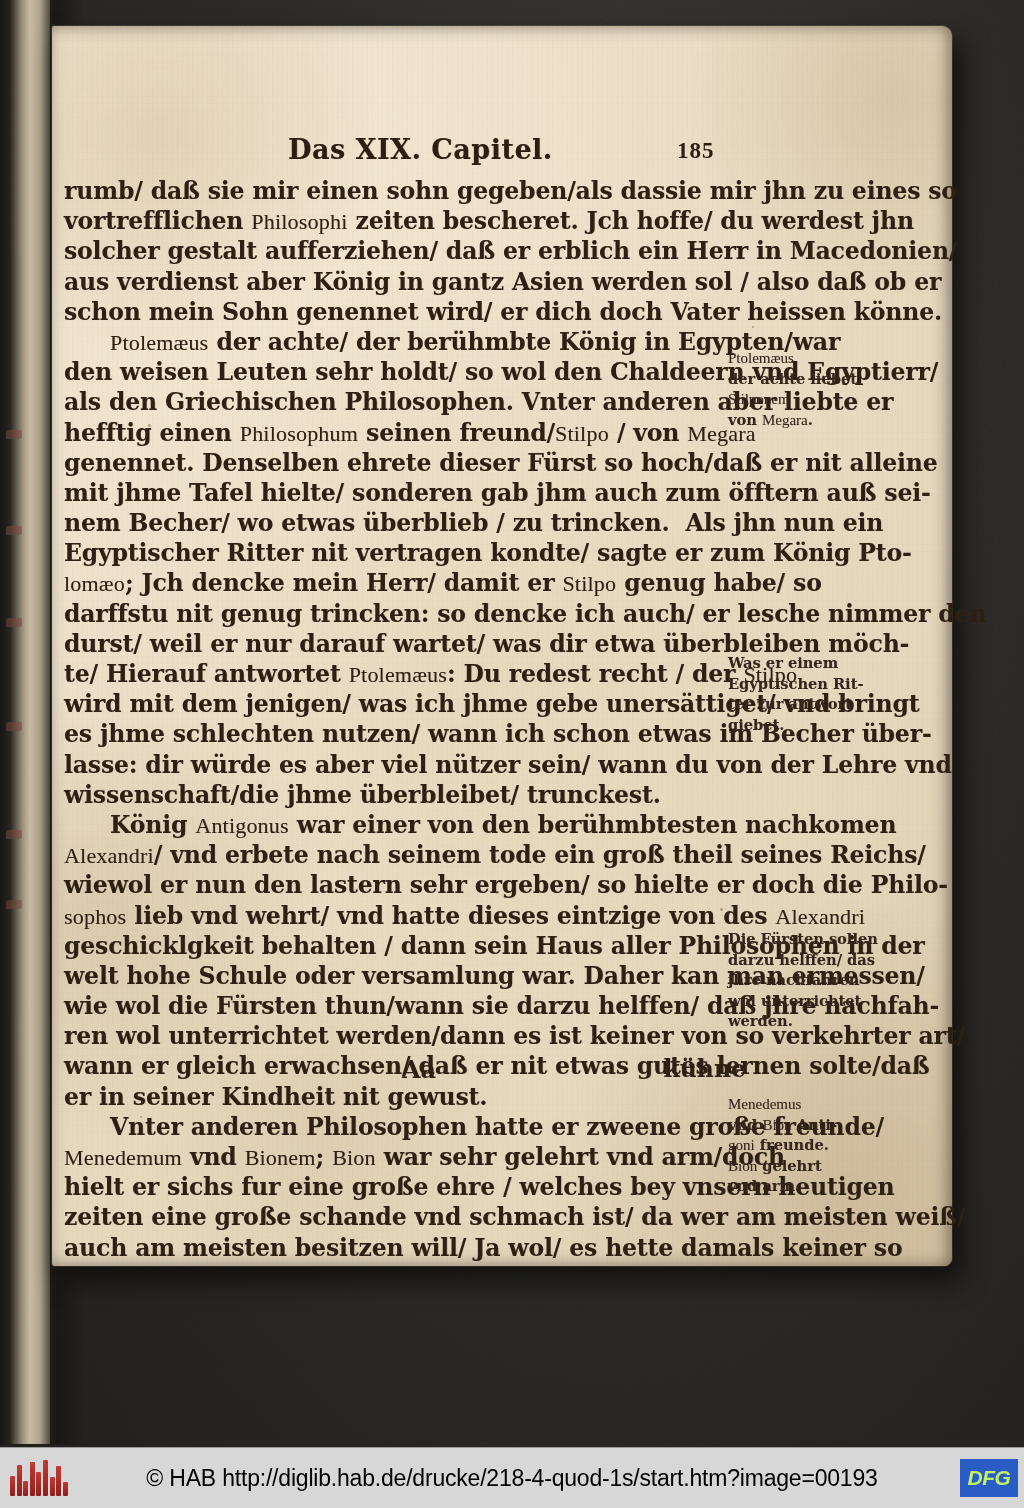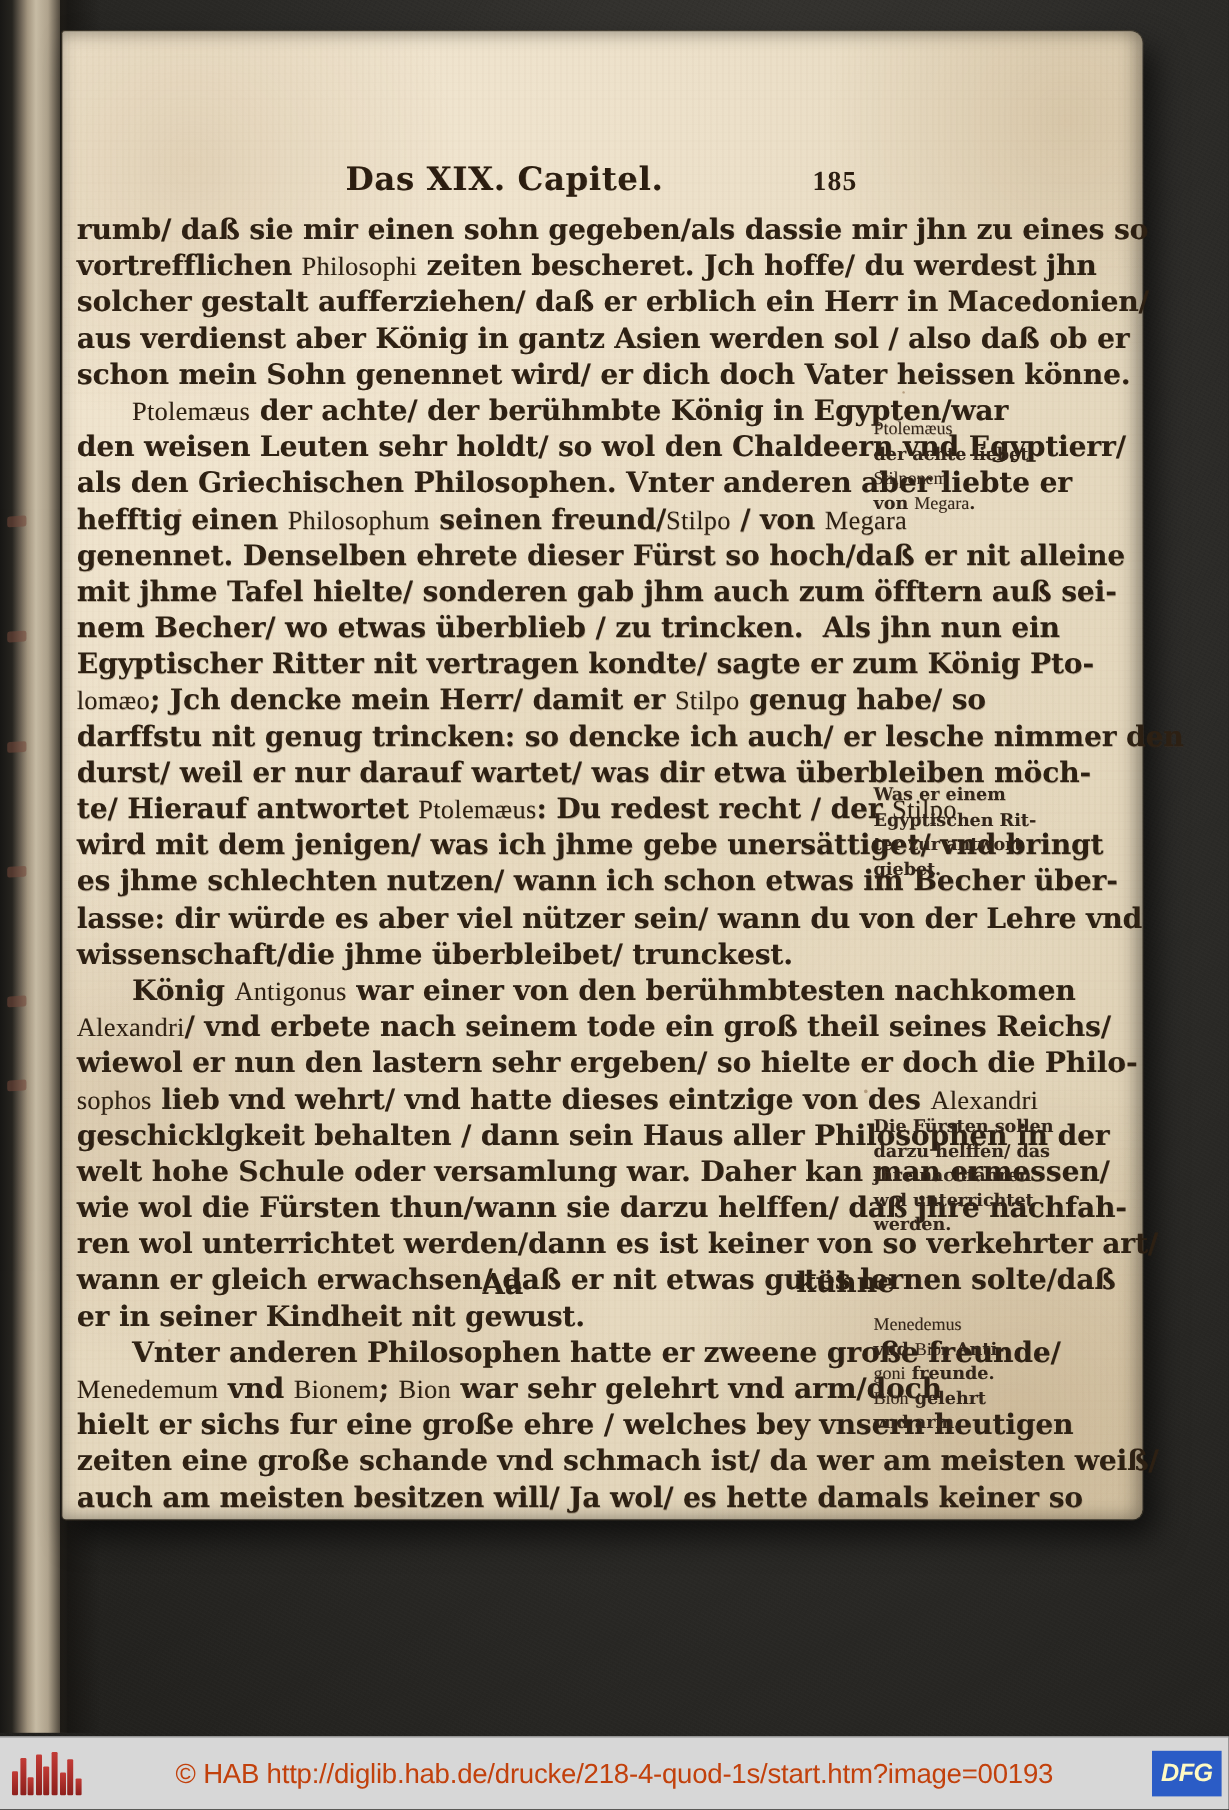--- a/index.html
+++ b/index.html
@@ -236,38 +236,38 @@
     border-radius: 1px;
   }
   #credit-text {
     position: absolute;
     left: 0; top: 0;
     width: 1024px; height: 60px;
     line-height: 60px;
     text-align: center;
     font-family: "Liberation Sans", sans-serif;
     font-size: 23px;
-    color: #c2410c;
+    color: #000000;
     letter-spacing: -.2px;
   }
   #dfg-logo {
     position: absolute;
     right: 6px; top: 11px;
     width: 58px; height: 38px;
     background: #2b5cc6;
     display: flex;
     align-items: center;
     justify-content: center;
   }
   #dfg-logo b {
     font-family: "Liberation Sans", sans-serif;
     font-size: 21px;
     font-weight: 700;
     font-style: italic;
-    color: #fef9c3;
+    color: #bef264;
     letter-spacing: -.5px;
   }
 </style>
 </head>
 <body>
 
 <div id="backdrop"></div>
 
 <div id="gutter">
   <div id="gutter-marks">

